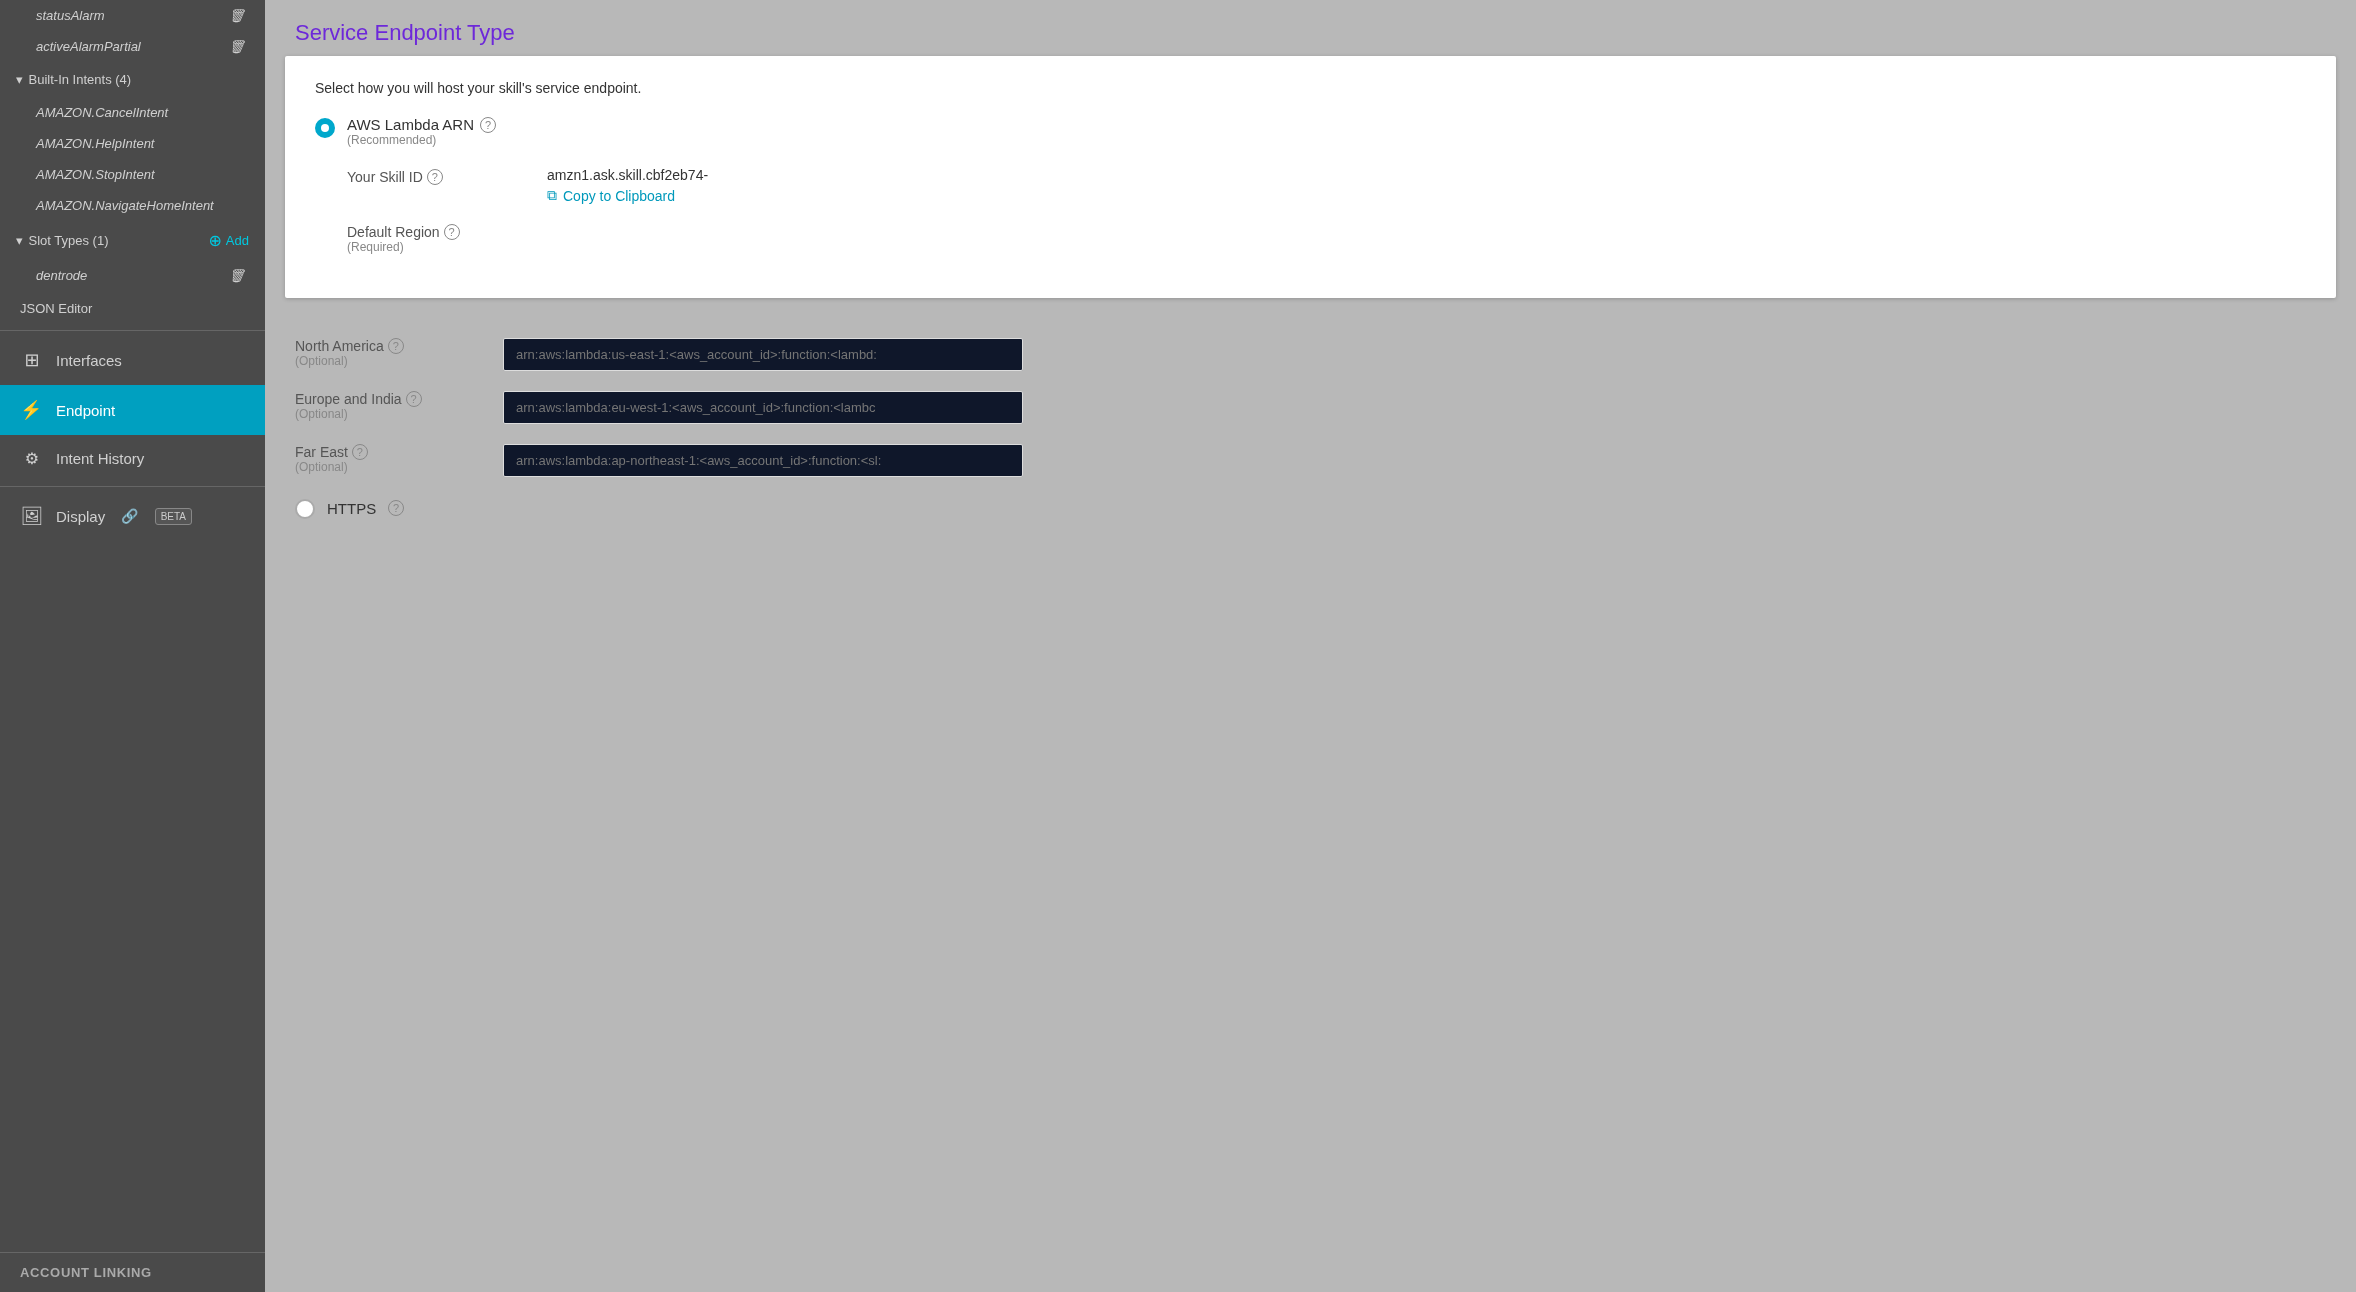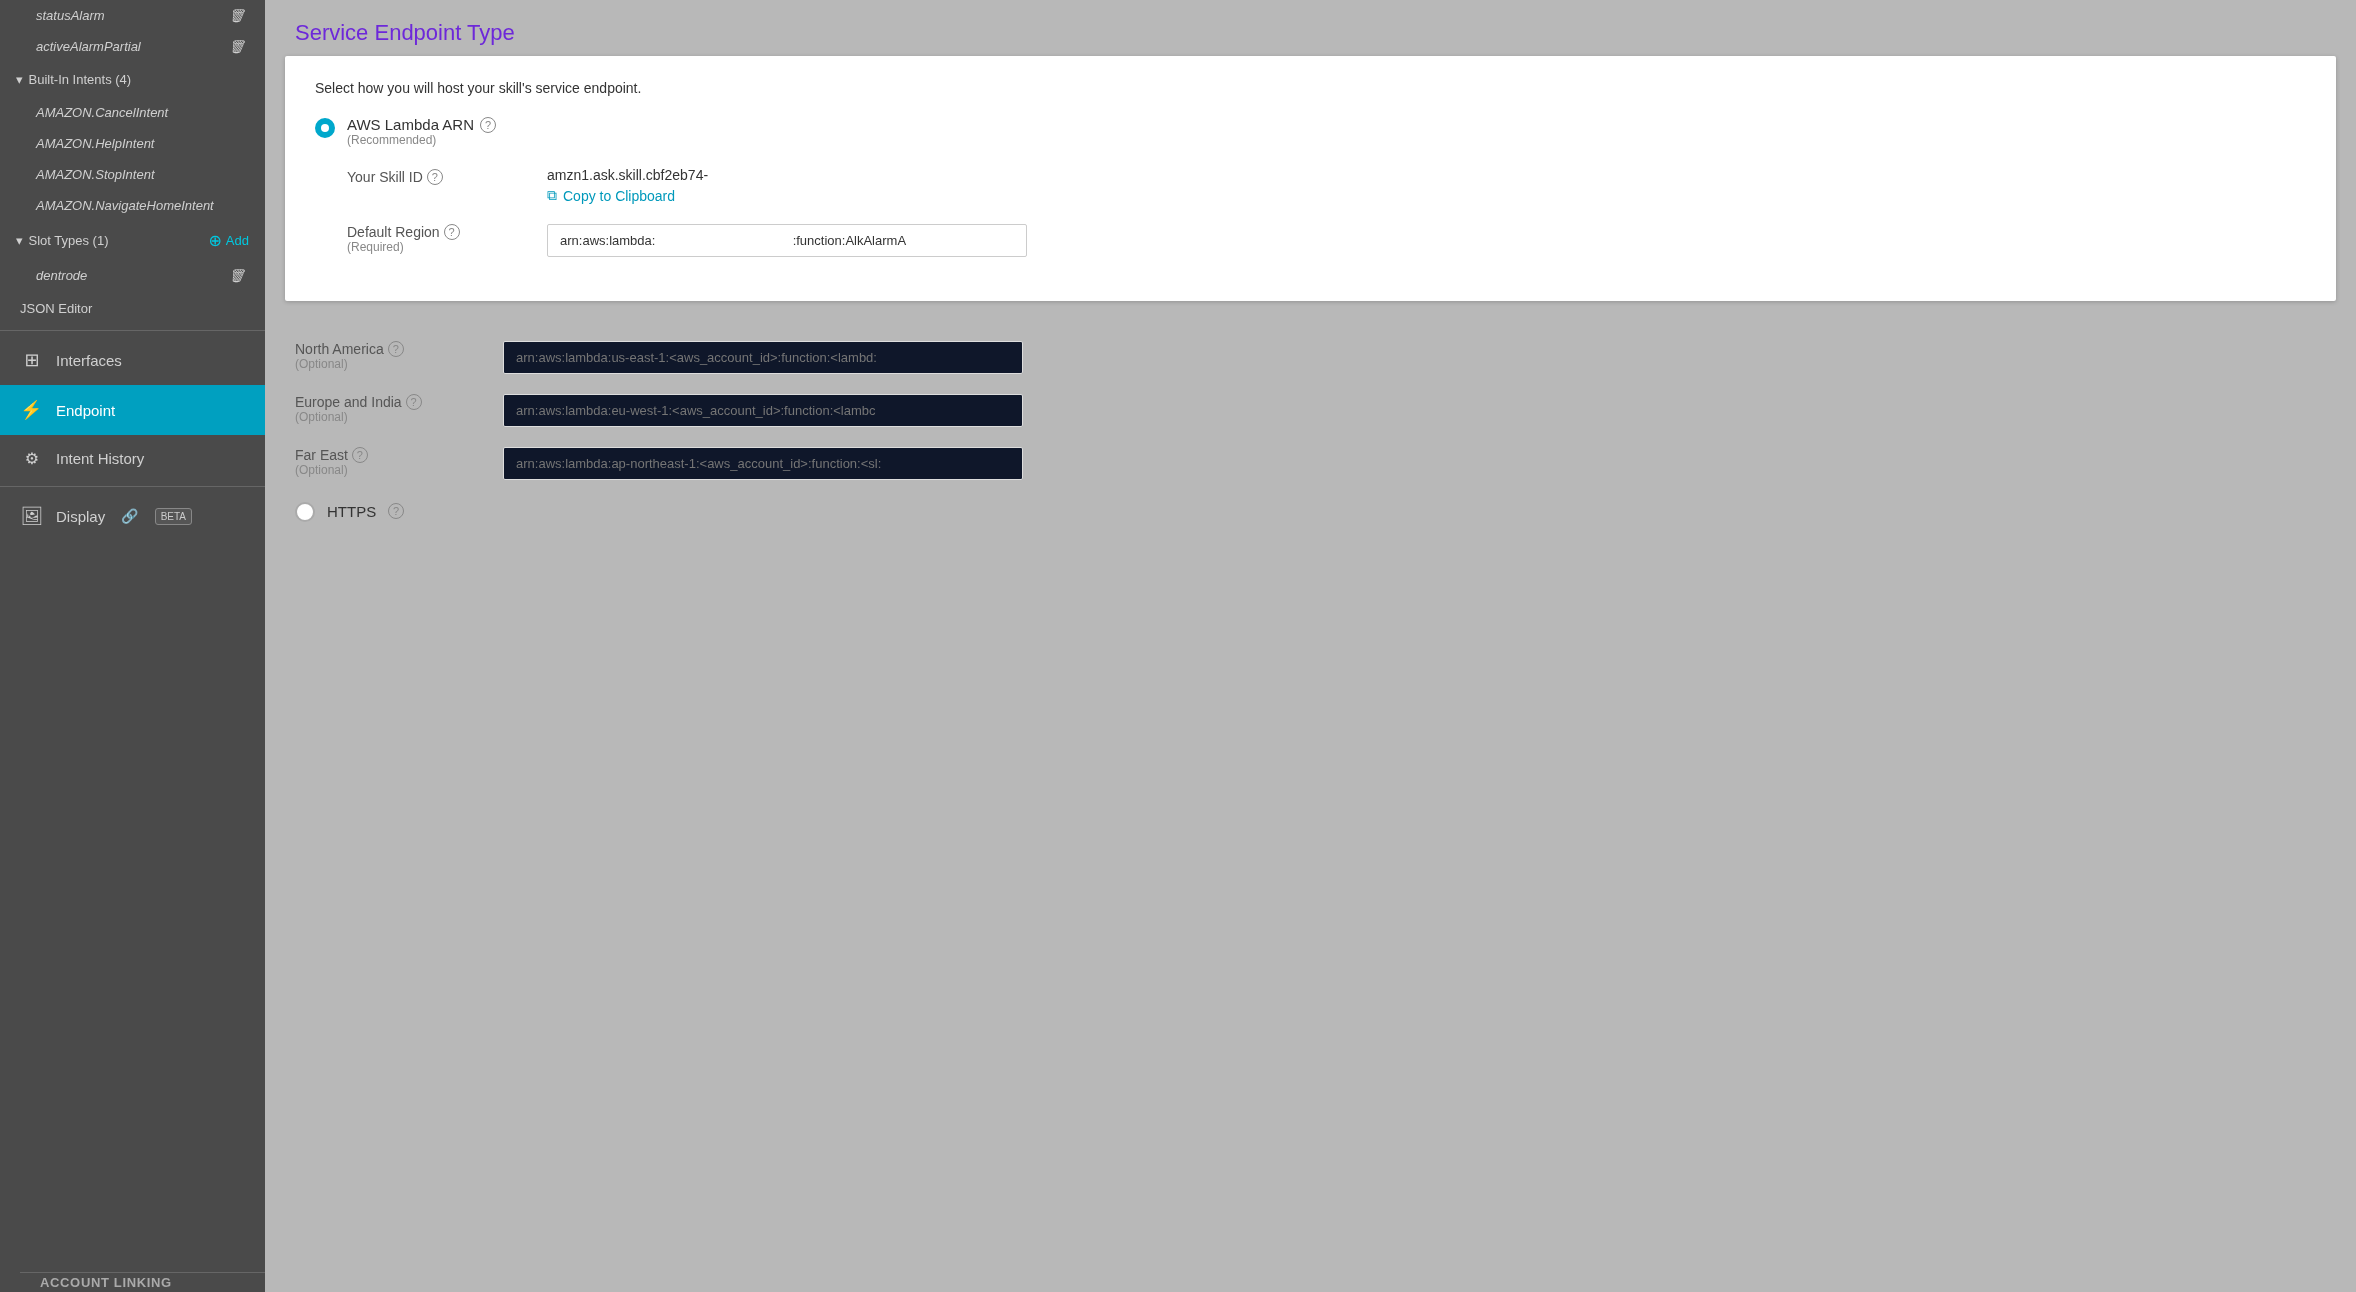--- a/index.html
+++ b/index.html
@@ -95,29 +95,28 @@
       background: #555;
       color: #ccc;
       font-size: 10px;
       padding: 2px 5px;
       border-radius: 3px;
       border: 1px solid #888;
       margin-left: 4px;
     }
 
     .account-linking-section {
-      padding: 2px 20px;
+      padding: 12px 20px;
       font-size: 13px;
       font-weight: bold;
       color: #aaa;
       letter-spacing: 0.05em;
       text-transform: uppercase;
       margin-top: auto;
       border-top: 1px solid #666;
-      margin-left: 20px;
     }
 
     
     #main {
       flex: 1;
       overflow-y: auto;
       background: #b8b8b8;
       padding: 0;
       position: relative;
     }
@@ -434,21 +433,20 @@
     </div>
 
     <div class="region-row">
       <div class="region-label-group">
         <div class="region-label">
           <span>Default Region</span>
           <span class="help-icon">?</span>
         </div>
         <div class="region-required">(Required)</div>
       </div>
-      <input type="text" class="arn-input" style="max-width: 480px;" value="arn:aws:lambda:                                      :function:AlkAlarmA">
     </div>
 
   </div>
 
   <div class="lower-content">
 
     <div class="lower-region-row">
       <div class="lower-region-label-group">
         <div class="region-label">
           <span>North America</span>

